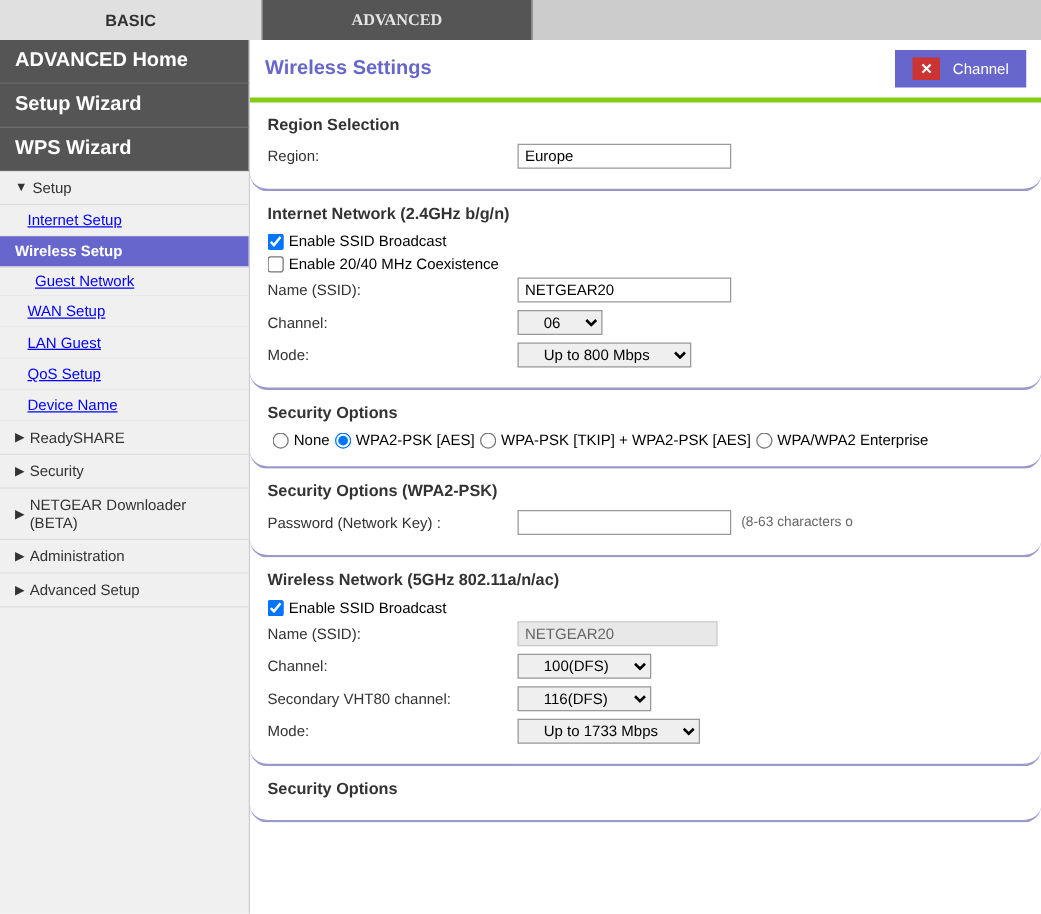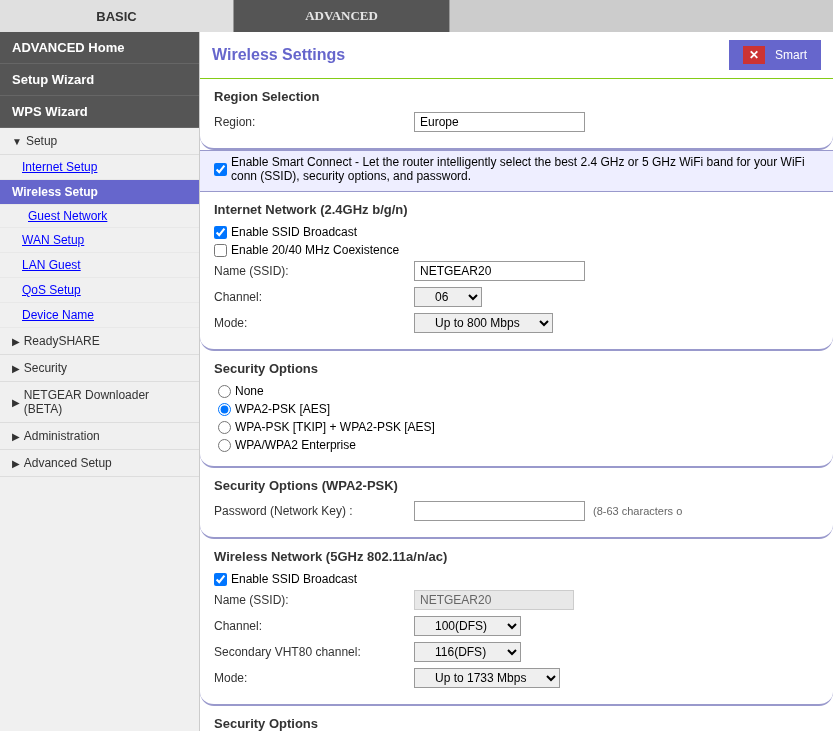--- a/index.html
+++ b/index.html
@@ -1,55 +1,55 @@
 <!DOCTYPE html>
 <html><head>
   <meta charset="utf-8">
   <style>
     * { margin: 0; padding: 0; box-sizing: border-box; }
     body { font-family: Arial, sans-serif; font-size: 12px; background: #fff; width: 833px; height: 731px; overflow: hidden; }
 
     
     .top-tabs { display: flex; background: #ccc; height: 32px; }
     .tab { display: flex; align-items: center; justify-content: center; padding: 0 30px; font-size: 13px; font-weight: bold; cursor: pointer; border-right: 1px solid #999; }
-    .tab-basic { background: #e0e0e0; color: #333; width: 234px; }
+    .tab-basic { background: #e0e0e0; color: #333; width: 210px; }
     .tab-advanced { background: #555; color: #e5e5e5; width: 216px; font-family: Liberation Serif, serif; }
 
     
     .main-layout { display: flex; height: calc(731px - 32px); }
 
     
     .sidebar { width: 200px; background: #f0f0f0; border-right: 1px solid #ccc; flex-shrink: 0; overflow-y: auto; }
-    .sidebar-item-dark { background: #555; color: #fff; padding: 8px 12px; font-size: 13px; font-weight: bold; cursor: pointer; border-bottom: 1px solid #666; }
+    .sidebar-item-dark { background: #555; color: #fff; padding: 8px 12px; font-size: 16px; font-weight: bold; cursor: pointer; border-bottom: 1px solid #666; }
     .sidebar-section { padding: 6px 12px; font-size: 12px; color: #333; background: #f0f0f0; border-bottom: 1px solid #ddd; display: flex; align-items: center; gap: 4px; }
     .sidebar-section .arrow { font-size: 10px; }
     .sidebar-link { padding: 5px 12px 5px 22px; font-size: 12px; color: #00f; cursor: pointer; text-decoration: underline; background: #f0f0f0; border-bottom: 1px solid #e8e8e8; }
     .sidebar-link.active { background: #6666cc; color: #fff; text-decoration: none; font-weight: bold; padding-left: 12px; }
     .sidebar-sublink { padding: 4px 12px 4px 28px; font-size: 12px; color: #00f; cursor: pointer; text-decoration: underline; background: #f0f0f0; border-bottom: 1px solid #e8e8e8; }
 
     
     .content { flex: 1; overflow-y: auto; padding: 0; background: #fff; }
 
     
-    .content-header { display: flex; align-items: center; justify-content: space-between; padding: 8px 12px; border-bottom: 1px solid #84cc16; }
+    .content-header { display: flex; align-items: center; justify-content: space-between; padding: 8px 12px; border-bottom: 4px solid #84cc16; }
     .content-title { color: #6666cc; font-size: 16px; font-weight: bold; }
     .cancel-btn { background: #6666cc; color: #fff; border: none; padding: 6px 14px; cursor: pointer; font-size: 12px; display: flex; align-items: center; gap: 6px; }
     .cancel-x { background: #cc3333; color: #fff; padding: 2px 6px; font-weight: bold; margin-right: 4px; }
 
     
     .form-section { padding: 10px 14px; border-bottom: 2px solid #9999cc; border-radius: 14px; }
     .section-title { font-size: 13px; font-weight: bold; color: #333; margin-bottom: 8px; }
     .form-row { display: flex; align-items: center; margin-bottom: 6px; }
     .form-label { width: 200px; color: #333; font-size: 12px; }
     .form-input { border: 1px solid #999; padding: 2px 5px; font-size: 12px; width: 171px; }
     .form-input-disabled { border: 1px solid #ccc; background: #e8e8e8; padding: 2px 5px; font-size: 12px; width: 160px; color: #666; }
     .form-select { border: 1px solid #999; padding: 1px 16px; font-size: 12px; }
     .checkbox-label { display: flex; align-items: center; gap: 4px; font-size: 12px; margin-bottom: 4px; }
     .radio-label { display: flex; align-items: center; gap: 4px; font-size: 12px; margin-bottom: 4px; padding-left: 4px; }
-    .security-options { display: flex; flex-direction: column; margin-top: 4px; }
+    .security-options { display: flex; flex-direction: row; margin-top: 4px; }
     .password-note { font-size: 11px; color: #666; margin-left: 8px; }
   </style>
 </head>
 <body>
 
 <div class="top-tabs">
   <div class="tab tab-basic">
     <span>BASIC</span>
   </div>
   <div class="tab tab-advanced">
@@ -115,38 +115,32 @@
       <span>Advanced Setup</span>
     </div>
   </div>
 
   <div class="content">
 
     <div class="content-header">
       <span class="content-title">Wireless Settings</span>
       <button class="cancel-btn">
         <span class="cancel-x">✕</span>
-        <span>Smart</span>
+        <span>Channel</span>
       </button>
     </div>
 
     <div class="form-section">
       <div class="section-title">Region Selection</div>
       <div class="form-row">
         <span class="form-label">Region:</span>
         <input type="text" class="form-input" value="Europe" style="">
       </div>
     </div>
 
-    <div style="padding: 4px 14px; background: #eeeeff; border-bottom: 1px solid #9999cc; border-top: 1px solid #9999cc;">
-      <label class="checkbox-label">
-        <input type="checkbox" checked="" style="">
-        <span>Enable Smart Connect - Let the router intelligently select the best 2.4 GHz or 5 GHz WiFi band for your WiFi conn (SSID), security options, and password.</span>
-      </label>
-    </div>
 
     <div class="form-section">
       <div class="section-title">Internet Network (2.4GHz b/g/n)</div>
       <label class="checkbox-label">
         <input type="checkbox" checked="" style="">
         <span>Enable SSID Broadcast</span>
       </label>
       <label class="checkbox-label">
         <input type="checkbox" style="">
         <span>Enable 20/40 MHz Coexistence</span>

